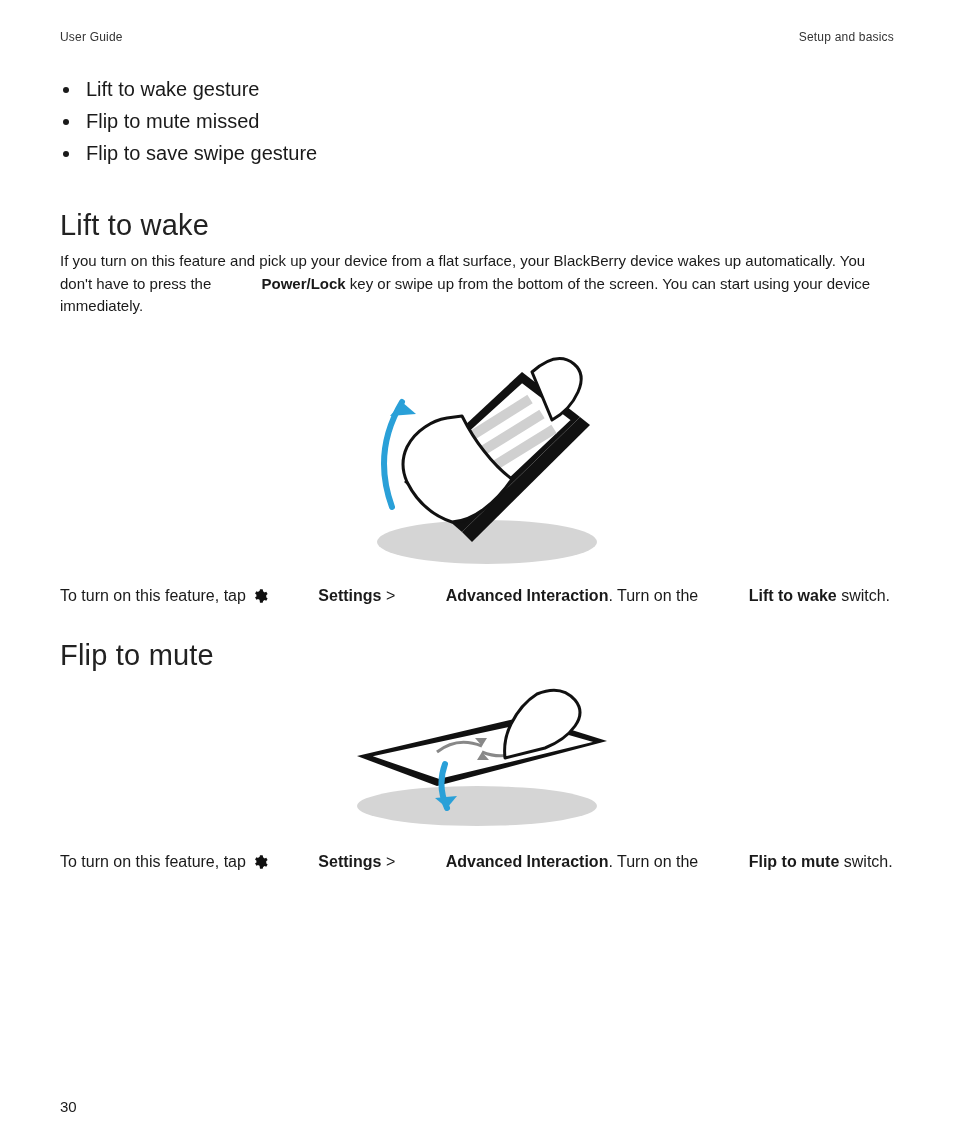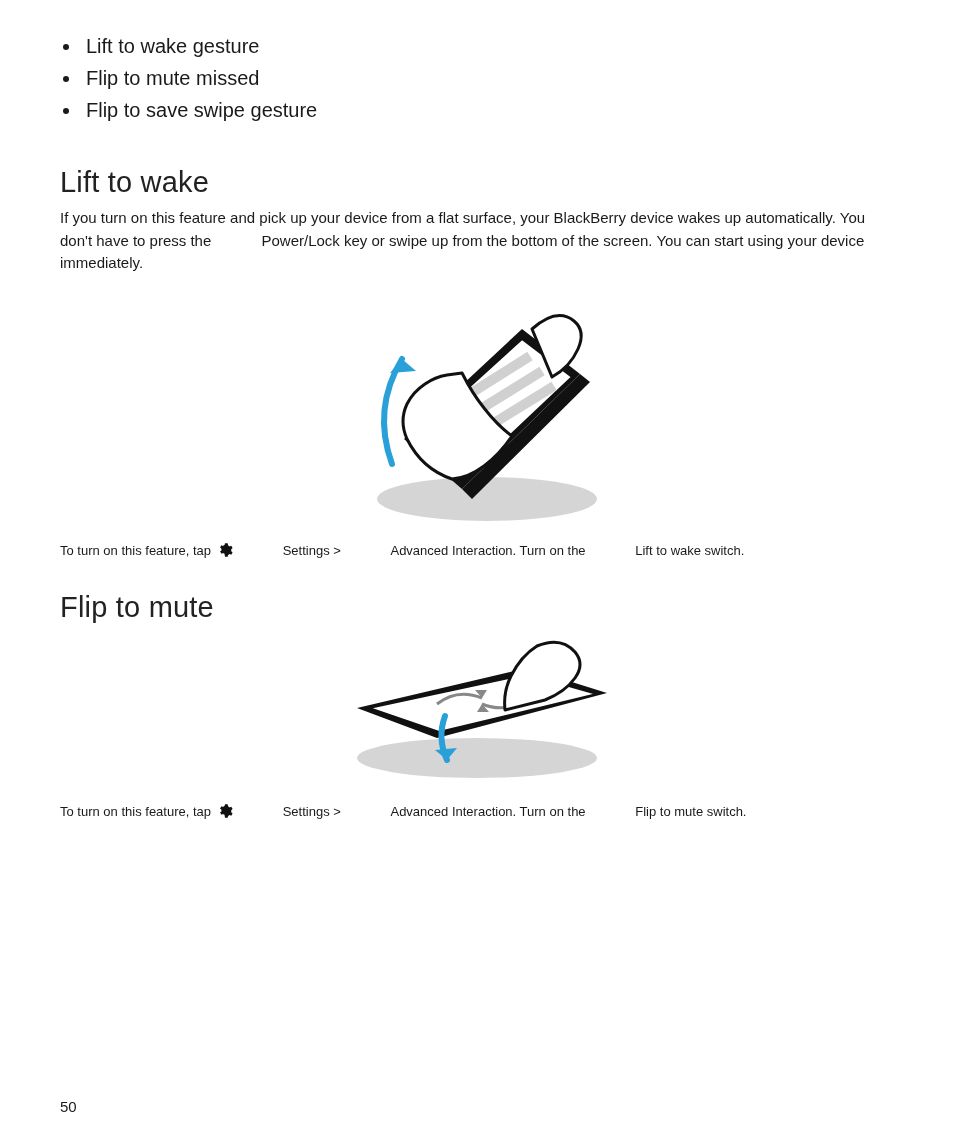--- a/index.html
+++ b/index.html
@@ -44,41 +44,45 @@
     line-height:1.5;
     margin:4px 0 14px 0;
   }
   .figure{
     width:100%;
     display:flex;
     justify-content:center;
     margin:14px 0 14px 0;
   }
   .instr{
-    font-size:13px;
+    font-size:16px;
     line-height:1.5;
     margin:12px 0 10px 0;
   }
   .gear{
     display:inline-block;
     vertical-align:-3px;
     margin:0 4px 0 2px;
   }
   .pagenum{
     position:absolute;
     left:0;bottom:0;
     font-size:15px;
   }
-  b{font-weight:400;padding-left:46px;}
+  b{font-weight:700;padding-left:46px;}
 </style>
 </head>
 <body>
 
 <div class="page">
 
+  <div class="running-head">
+    <span>User Guide</span>
+    <span>Setup and basics</span>
+  </div>
 
   <ul class="bullets">
     <li>Lift to wake gesture</li>
     <li>Flip to mute missed</li>
     <li>Flip to save swipe gesture</li>
   </ul>
 
   <h2 class="section">Lift to wake</h2>
 
   <p class="body">
@@ -148,15 +152,15 @@
       <polygon points="120,122 108,112 130,110" fill="#2aa0d8"></polygon>
     </svg>
   </div>
 
   <p class="instr">
     <span>To turn on this feature, tap </span><span class="gear"><svg width="16" height="16" viewBox="0 0 24 24">
           <path fill="#111" d="M12 8a4 4 0 100 8 4 4 0 000-8zm9.4 4a7.7 7.7 0 00-.1-1.3l2.1-1.6-2-3.5-2.5 1a7.6 7.6 0 00-2.2-1.3L16 2h-4l-.7 2.6a7.6 7.6 0 00-2.2 1.3l-2.5-1-2 3.5 2.1 1.6a7.7 7.7 0 000 2.6L4.6 14l2 3.5 2.5-1a7.6 7.6 0 002.2 1.3L12 22h4l.7-2.6a7.6 7.6 0 002.2-1.3l2.5 1 2-3.5-2.1-1.6c.1-.4.1-.9.1-1.3z"></path>
         </svg></span><b>Settings</b><span> &gt; </span><b>Advanced Interaction</b><span>. Turn on the </span><b>Flip to mute</b><span> switch.</span>
   </p>
 
-  <div class="pagenum">50</div>
+  <div class="pagenum">30</div>
 
 </div>
 
 </body></html>

